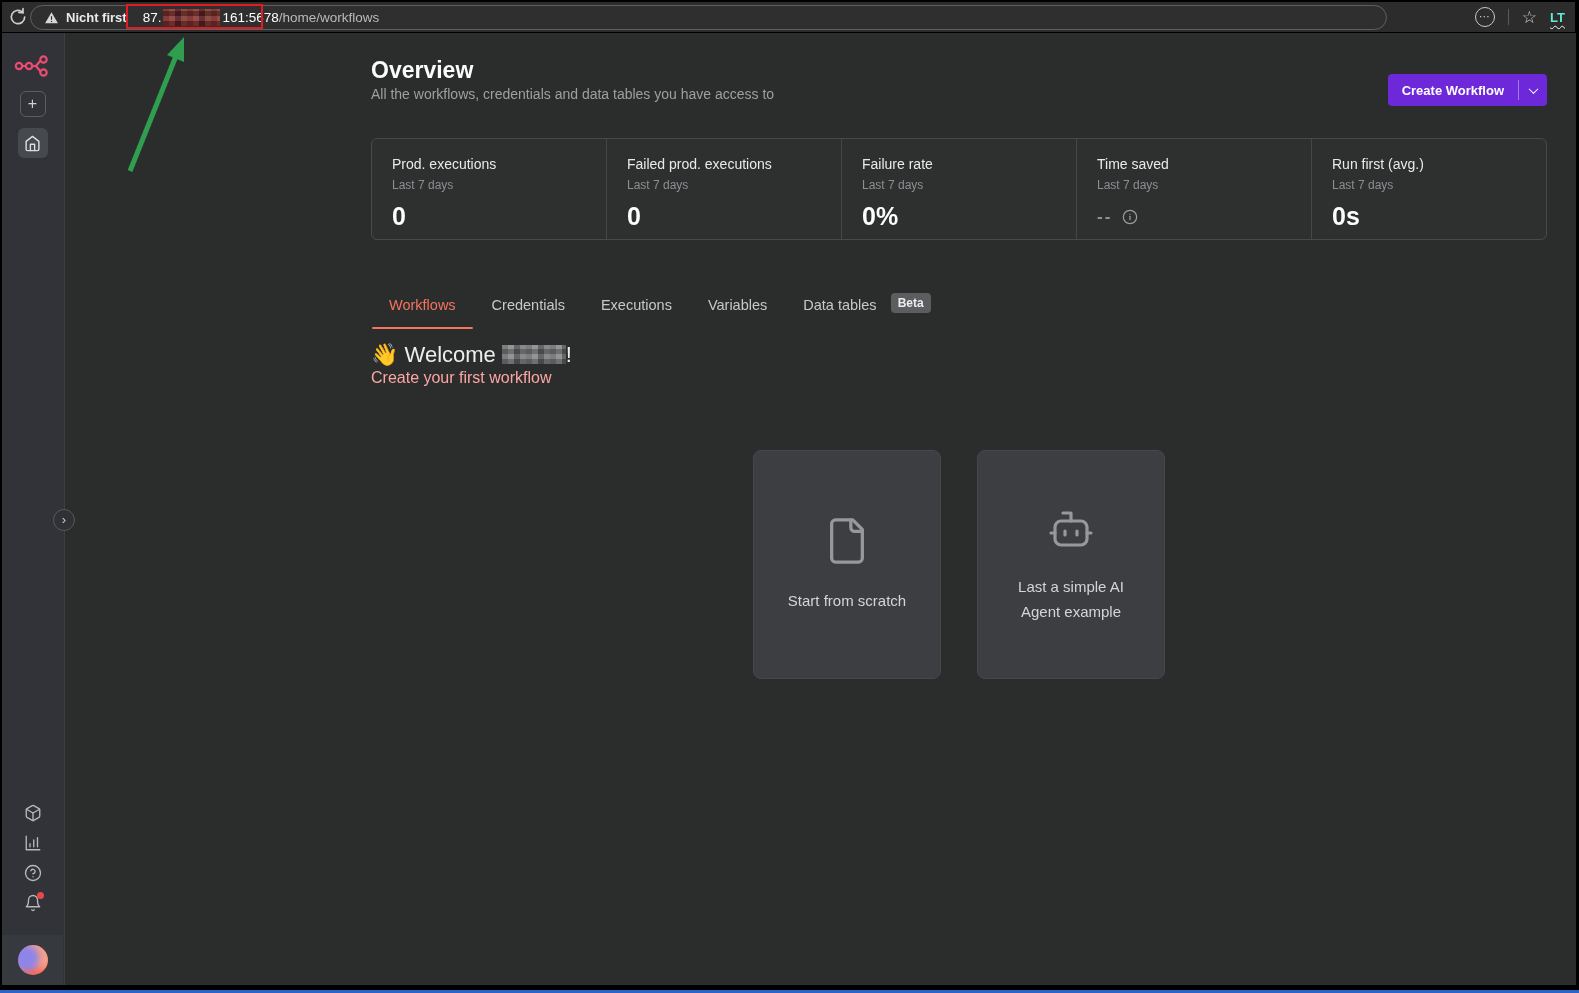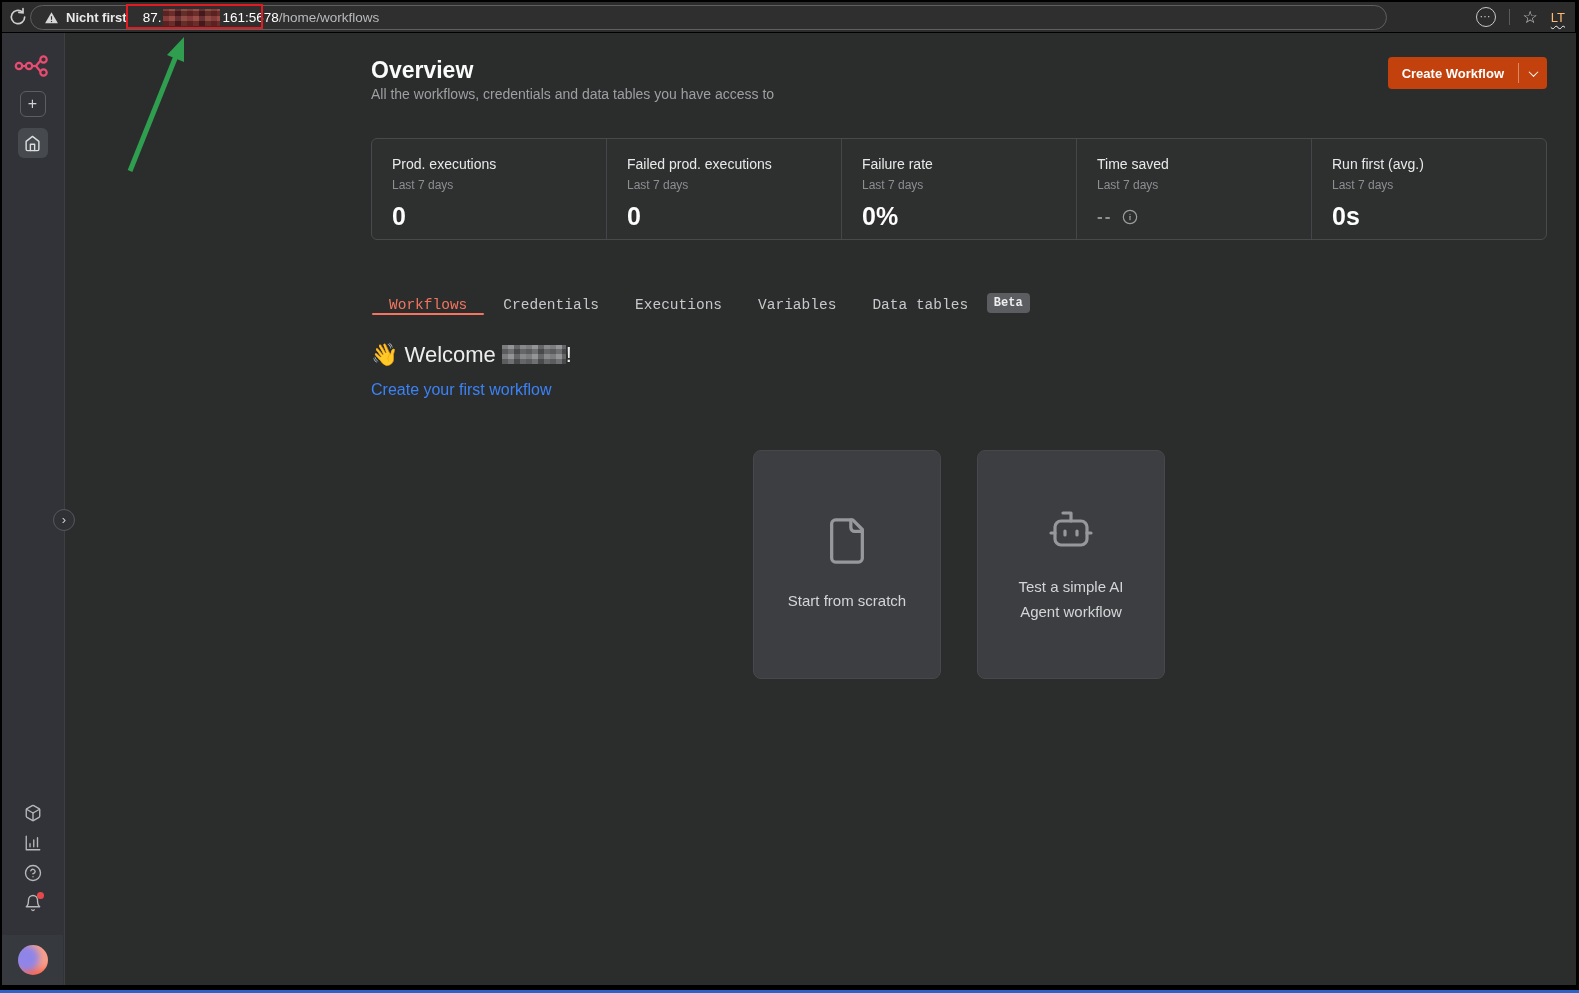--- a/index.html
+++ b/index.html
@@ -16,21 +16,21 @@
   .redact-url { display:inline-block; width:57px; height:17px; margin:0 2px; vertical-align:-3px;
     background:
       repeating-linear-gradient(0deg, rgba(0,0,0,0.28) 0 5px, rgba(255,255,255,0.06) 5px 10px),
       repeating-linear-gradient(90deg, #7e2f2f 0 6px, #93403a 6px 12px, #5f2326 12px 18px, #874138 18px 24px);
     filter:blur(0.4px); }
   #red-box { position:absolute; left:124px; top:2px; width:137px; height:25px; border:2px solid #e11b22; z-index:6; pointer-events:none; }
   #topbar-right { position:absolute; right:10px; top:0; height:30px; display:flex; align-items:center; gap:13px; }
   .dots-circle { width:20px; height:20px; border:1.5px solid #c9c9c9; border-radius:50%; color:#c9c9c9; font-size:11px; line-height:17px; text-align:center; letter-spacing:1px; }
   .tb-divider { width:1px; height:16px; background:#5a5a5a; }
   .star-glyph { color:#cfcfcf; font-size:17px; line-height:1; }
-  .lt-glyph { color:#fdba74; font-size:13px; font-weight:normal; text-decoration:underline wavy #f2f2f2 1px; text-underline-offset:3px; }
+  .lt-glyph { color:#5eead4; font-size:13px; font-weight:bold; text-decoration:underline wavy #f2f2f2 1px; text-underline-offset:3px; }
 
   
   #bottom-blue { position:absolute; left:0; right:0; bottom:0; height:3px; background:#2b63c9; }
   #arrow-overlay { position:absolute; left:0; top:0; width:280px; height:240px; z-index:7; pointer-events:none; }
 
   
   #sidebar { position:absolute; left:2px; top:33px; width:63px; height:952px; background:#313338; border-right:1px solid #3d3f42; }
   .side-center { position:absolute; left:0; right:1px; display:flex; justify-content:center; }
   #logo-wrap { top:22px; }
   #plus-btn { top:58px; }
@@ -48,52 +48,52 @@
       radial-gradient(circle at 32% 45%, #8f86e0 0 28%, transparent 48%),
       radial-gradient(circle at 72% 28%, #f2a08b 0 32%, transparent 55%),
       radial-gradient(circle at 68% 72%, #ef6a55 0 40%, transparent 62%),
       linear-gradient(135deg, #e98a9a, #ef7a5f); }
 
   
   #main { position:absolute; left:65px; top:33px; width:1511px; height:952px; background:#2b2d2d; }
   #content { position:absolute; left:306px; top:0; width:1176px; height:952px; }
   #page-title { position:absolute; left:0; top:24px; font-size:23px; font-weight:bold; color:#fbfbfc; }
   #page-subtitle { position:absolute; left:0; top:53px; font-size:14px; color:#9d9fa3; }
-  #create-btn { position:absolute; right:0; top:24px; height:32px; display:flex; border-radius:4px; overflow:hidden; background:#c2410c; color:#fff; }
+  #create-btn { position:absolute; right:0; top:41px; height:32px; display:flex; border-radius:4px; overflow:hidden; background:#6d28d9; color:#fff; }
   #create-btn .cb-main { padding:0 14px; display:flex; align-items:center; font-size:13px; font-weight:bold; }
   #create-btn .cb-sep { width:1px; background:rgba(255,255,255,0.38); margin:6px 0; }
   #create-btn .cb-caret { width:28px; display:flex; align-items:center; justify-content:center; }
   .chev-down { width:7px; height:7px; border-right:1.6px solid #fff; border-bottom:1.6px solid #fff; transform:rotate(45deg) translate(-1px,-1px); }
 
   
   #stats-row { position:absolute; left:0; top:105px; width:1176px; height:102px; border:1px solid #48494b; border-radius:6px; display:flex; background:#2e3030; }
   .stat-cell { flex:1 1 0; padding:17px 0 0 20px; border-right:1px solid #45464a; }
   .stat-cell:last-child { border-right:none; }
   .stat-title { font-size:14px; color:#e8e9eb; }
   .stat-period { font-size:12px; color:#8c8e92; margin-top:6px; }
   .stat-value { font-size:25px; font-weight:bold; color:#fdfdfd; margin-top:10px; }
   .stat-value-dim { font-size:17px; font-weight:bold; color:#8e9094; margin-top:15px; letter-spacing:2px; display:flex; align-items:center; gap:10px; }
   .info-icon { width:16px; height:16px; color:#9a9c9f; letter-spacing:0; }
 
   
   #tabs-row { position:absolute; left:0; top:258px; display:flex; align-items:center; }
-  .tab { padding:6px 18px 2px 18px; font-size:14.5px; color:#c6c8cb; position:relative;font-family:Liberation Mono, monospace; }
+  .tab { padding:6px 18px 16px 18px; font-size:14.5px; color:#c6c8cb; position:relative; }
   .tab.active { color:#f4745f; }
   .tab.active::after { content:""; position:absolute; left:1px; right:1px; bottom:0; height:2px; background:#f4745f; border-radius:1px; }
   .beta-badge { margin-left:10px; background:#5b5d60; color:#ededee; font-size:12px; font-weight:bold; padding:3px 7px; border-radius:4px; position:relative; top:-3px; }
 
   
   #welcome { position:absolute; left:0; top:309px; width:1176px; text-align:left; }
   #welcome-title { font-size:22px; color:#ededee; }
   .redact-name { display:inline-block; width:64px; height:19px; margin-left:6px; vertical-align:-2px;
     background:
       repeating-linear-gradient(0deg, rgba(0,0,0,0.22) 0 5px, rgba(255,255,255,0.05) 5px 10px),
       repeating-linear-gradient(90deg, #747678 0 6px, #8d8f91 6px 12px, #5c5e60 12px 18px, #818385 18px 24px);
     filter:blur(0.4px); }
-  #welcome-sub { font-size:16px; color:#3b82f6; margin-top:13px; }
+  #welcome-sub { font-size:16px; color:#fca5a5; margin-top:1px; }
 
   
   #cards-row { position:absolute; left:0; top:417px; width:1176px; display:flex; justify-content:center; gap:36px; }
   .starter-card { width:188px; height:229px; background:#3c3e41; border:1px solid #46484b; border-radius:8px; display:flex; flex-direction:column; align-items:center; justify-content:center; }
   .starter-icon { color:#96989b; margin-bottom:22px; }
   .starter-label { font-size:15px; color:#d3d5d7; text-align:center; line-height:1.65; width:140px; }
 
   svg { display:block; }
 </style>
 </head>
@@ -280,19 +280,19 @@
         <div class="starter-icon">
           <svg width="48" height="48" viewBox="0 0 24 24" fill="none" stroke="currentColor" stroke-width="1.6" stroke-linecap="round" stroke-linejoin="round">
             <path d="M12 8V4H8"></path>
               <rect width="16" height="12" x="4" y="8" rx="3"></rect>
             <path d="M2 14h2"></path>
               <path d="M20 14h2"></path>
               <path d="M15 13v2"></path>
               <path d="M9 13v2"></path>
           </svg>
         </div>
-        <div class="starter-label">Test a simple AI Agent workflow</div>
+        <div class="starter-label">Last a simple AI Agent example</div>
       </div>
     </div>
   </div>
 </div>
 
 <div id="bottom-blue"></div>
 
 </body></html>

